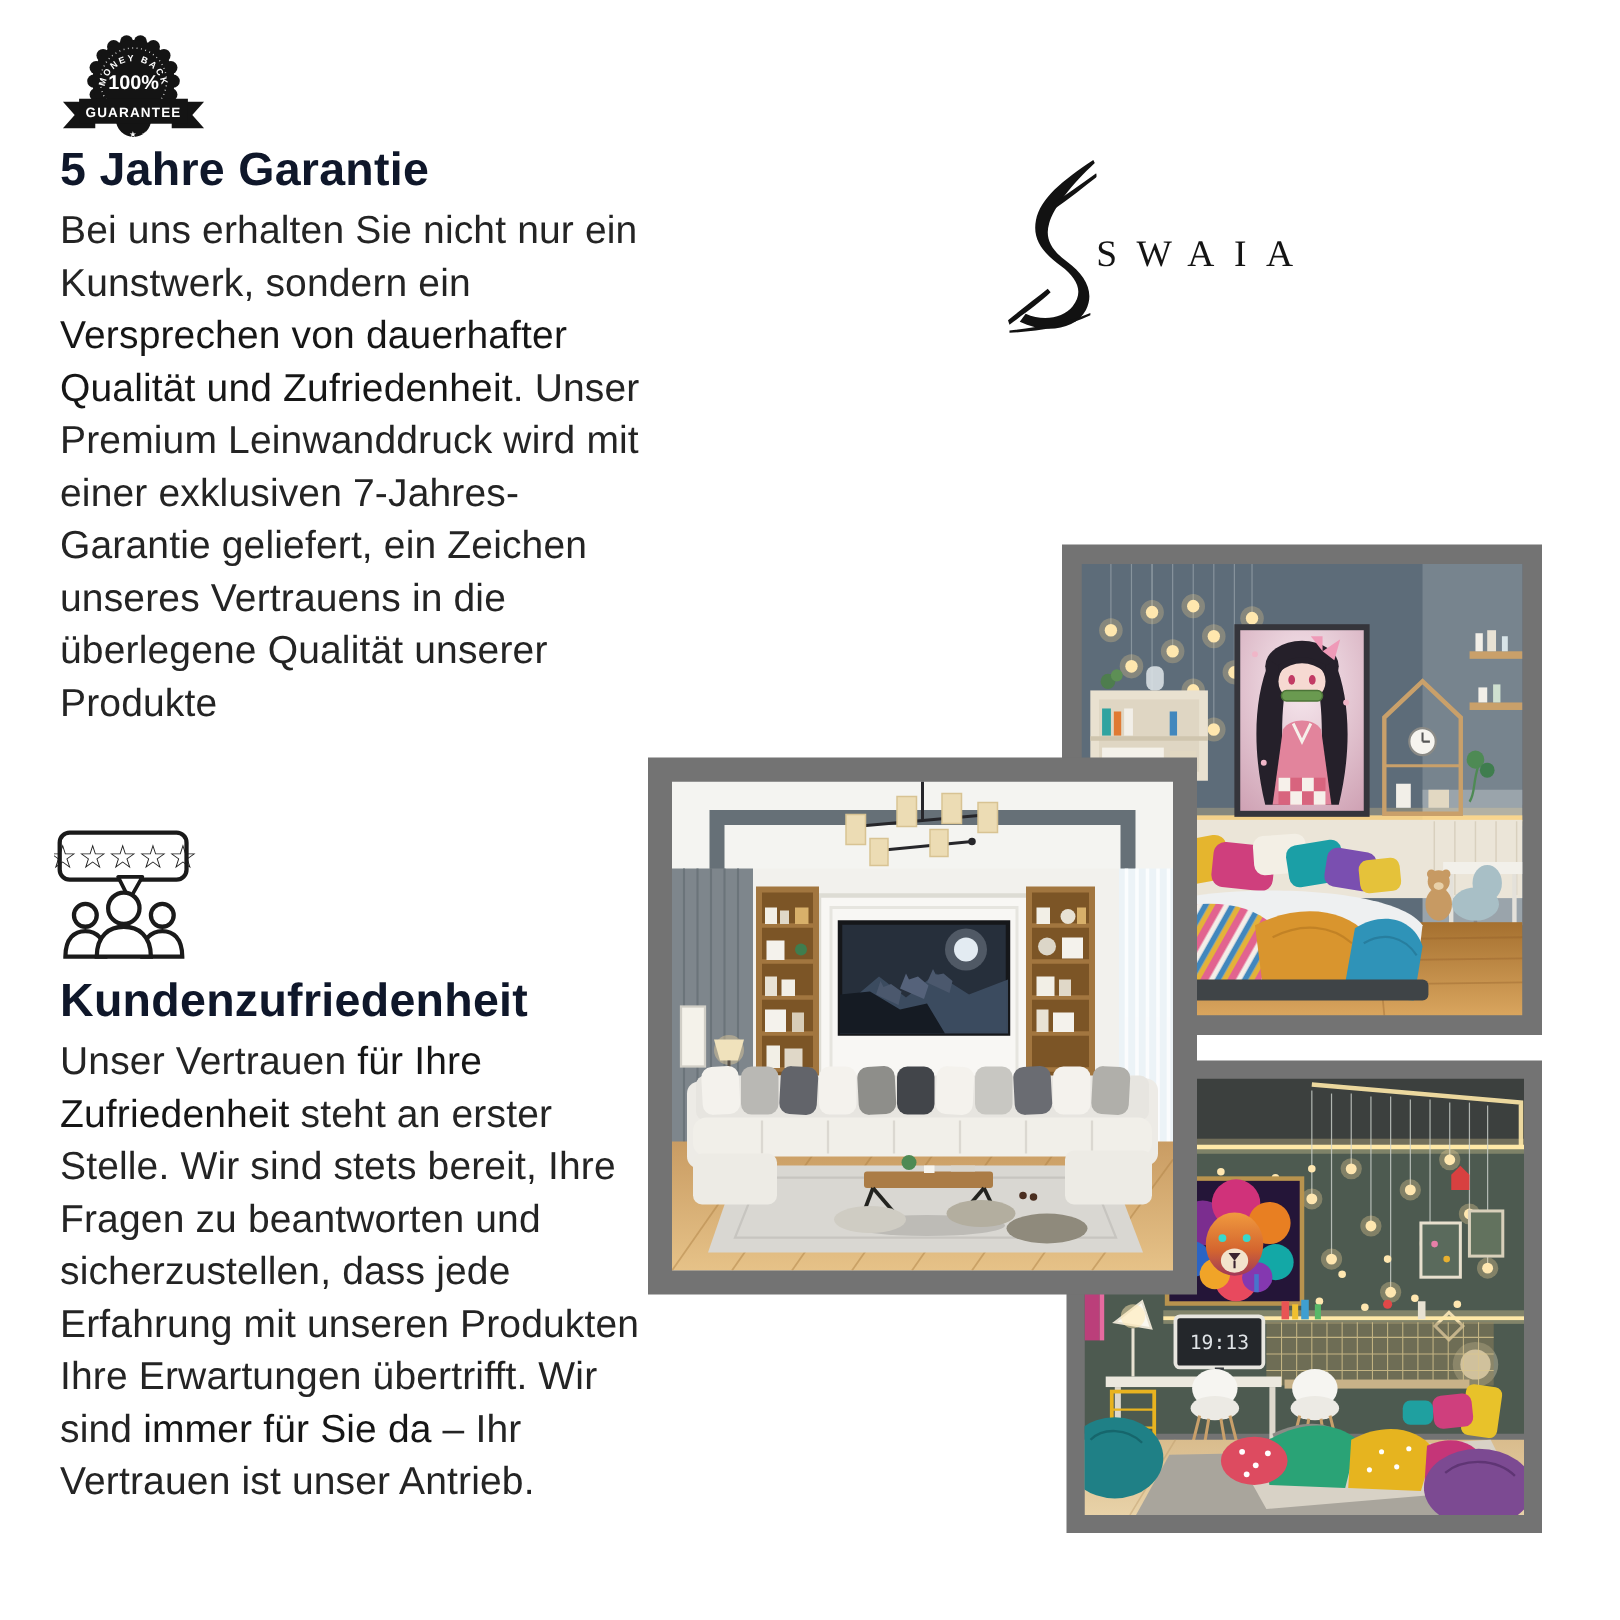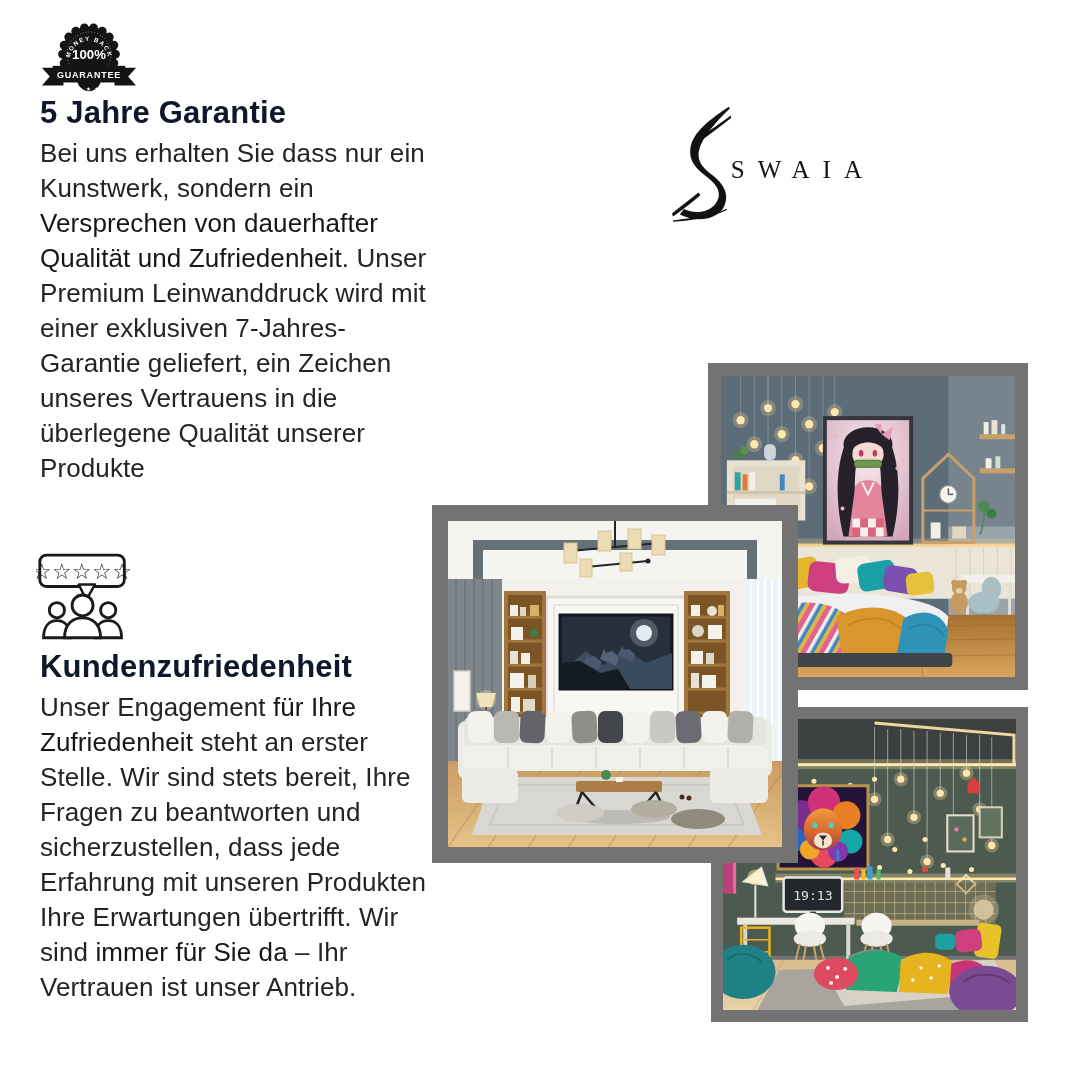--- a/index.html
+++ b/index.html
@@ -68,42 +68,42 @@
       <textPath href="#arcMB" startOffset="50%" text-anchor="middle">MONEY BACK</textPath>
     </text>
     <text x="50" y="43.5" text-anchor="middle" font-size="13.5" font-weight="bold" fill="#ffffff">100%</text>
     <rect x="13" y="50" width="74" height="17" fill="#141414"></rect>
     <text x="50" y="62.5" text-anchor="middle" font-size="9.2" font-weight="bold" fill="#ffffff" letter-spacing="0.8">GUARANTEE</text>
     <text x="50" y="76" text-anchor="middle" font-size="5.5" fill="#ffffff" letter-spacing="1">★ ★ ★</text>
   </svg>
 
   <section class="sec" id="sec-guarantee">
     <h2>5 Jahre Garantie</h2>
-    <p><span>Bei uns erhalten Sie dass nur ein Kunstwerk, sondern ein </span><span class="b">Versprechen von dauerhafter Qualität und Zufriedenheit</span><span>. Unser Premium Leinwanddruck wird mit einer exklusiven 7-Jahres-Garantie geliefert, ein Zeichen unseres Vertrauens in die überlegene Qualität unserer Produkte</span></p>
+    <p><span>Bei uns erhalten Sie nicht nur ein Kunstwerk, sondern ein </span><span class="b">Versprechen von dauerhafter Qualität und Zufriedenheit</span><span>. Unser Premium Leinwanddruck wird mit einer exklusiven 7-Jahres-Garantie geliefert, ein Zeichen unseres Vertrauens in die überlegene Qualität unserer Produkte</span></p>
   </section>
 
   <svg class="review-icon" viewBox="0 0 100 95">
     <g stroke="#1a1a1a" stroke-width="3" fill="#ffffff" stroke-linejoin="round">
       <rect x="4" y="5" width="89" height="33" rx="7"></rect>
       <path d="M62,36 L53,52 L45,36 Z" stroke-width="2.6"></path>
     </g>
     <text x="48.5" y="30" text-anchor="middle" font-size="23" letter-spacing="0.5" fill="#1a1a1a">☆☆☆☆☆</text>
     <g stroke="#1a1a1a" stroke-width="3" fill="#ffffff">
       <circle cx="22" cy="63" r="8"></circle>
       <path d="M8,92 C8,79 14.5,74 22,74 C29.5,74 36,79 36,92 Z"></path>
       <circle cx="76" cy="63" r="8"></circle>
       <path d="M62,92 C62,79 68.5,74 76,74 C83.5,74 90,79 90,92 Z"></path>
       <circle cx="49" cy="58" r="11"></circle>
       <path d="M30,92 C30,77 39,71 49,71 C59,71 68,77 68,92 Z"></path>
     </g>
   </svg>
 
   <section class="sec" id="sec-satisfaction">
     <h2>Kundenzufriedenheit</h2>
-    <p><span>Unser Engagement </span><span class="b">für Ihre Zufriedenheit</span><span> steht an erster Stelle. Wir sind stets bereit, Ihre Fragen zu beantworten und sicherzustellen, dass jede Erfahrung mit unseren Produkten Ihre Erwartungen übertrifft. Wir sind </span><span class="b">immer für Sie da</span><span> – Ihr Vertrauen ist unser Antrieb.</span></p>
+    <p><span>Unser Vertrauen </span><span class="b">für Ihre Zufriedenheit</span><span> steht an erster Stelle. Wir sind stets bereit, Ihre Fragen zu beantworten und sicherzustellen, dass jede Erfahrung mit unseren Produkten Ihre Erwartungen übertrifft. Wir sind </span><span class="b">immer für Sie da</span><span> – Ihr Vertrauen ist unser Antrieb.</span></p>
   </section>
 
   <div class="logo">
     <svg class="logo-mark" viewBox="0 0 120 250">
       <g fill="#121212">
         <path d="M116,6 C74,34 44,58 38,88 C33,114 47,132 72,150 C95,167 103,186 88,205 C75,221 48,226 24,215 L16,226 C50,243 92,237 106,210 C118,186 106,163 80,144 C58,128 50,112 56,92 C62,70 88,38 118,10 Z"></path>
         <path d="M120,24 C98,40 78,54 60,66 L64,72 C84,58 104,42 122,28 Z"></path>
         <path d="M2,230 C24,214 44,199 58,186 L54,181 C38,194 18,209 0,224 Z"></path>
         <path d="M2,238 C40,233 80,228 112,214 L112,217 C82,232 40,239 2,241 Z"></path>
       </g>

